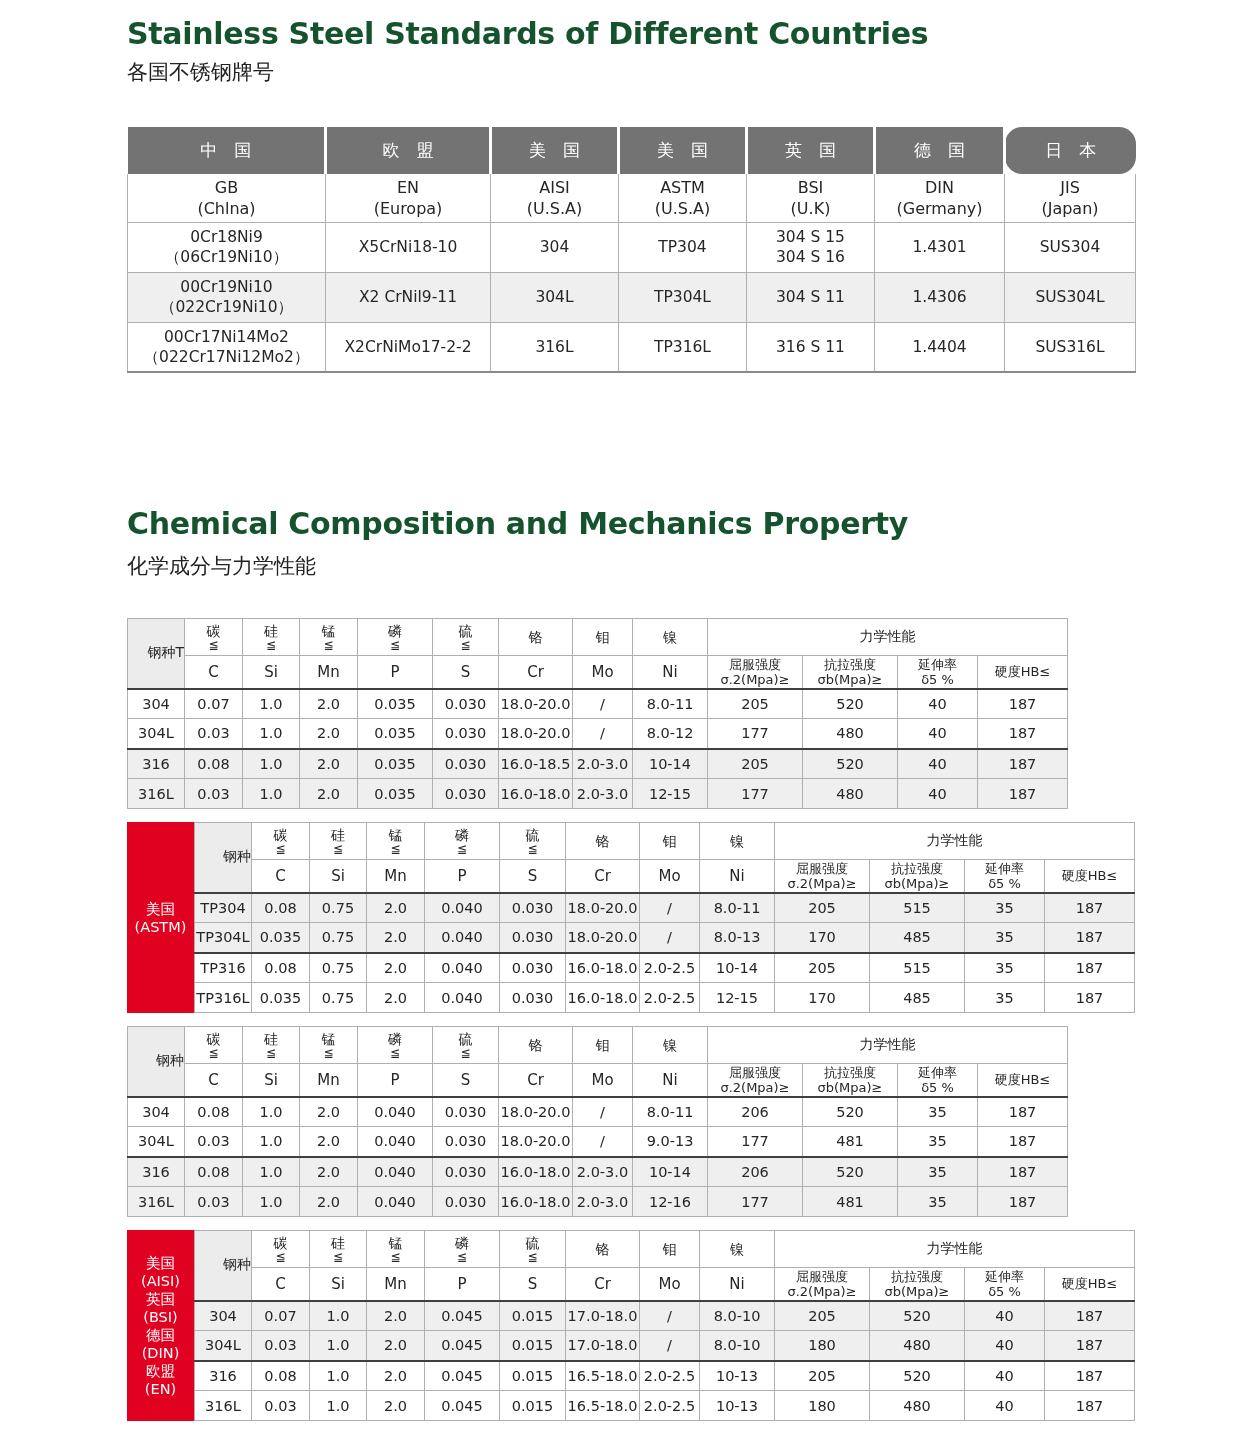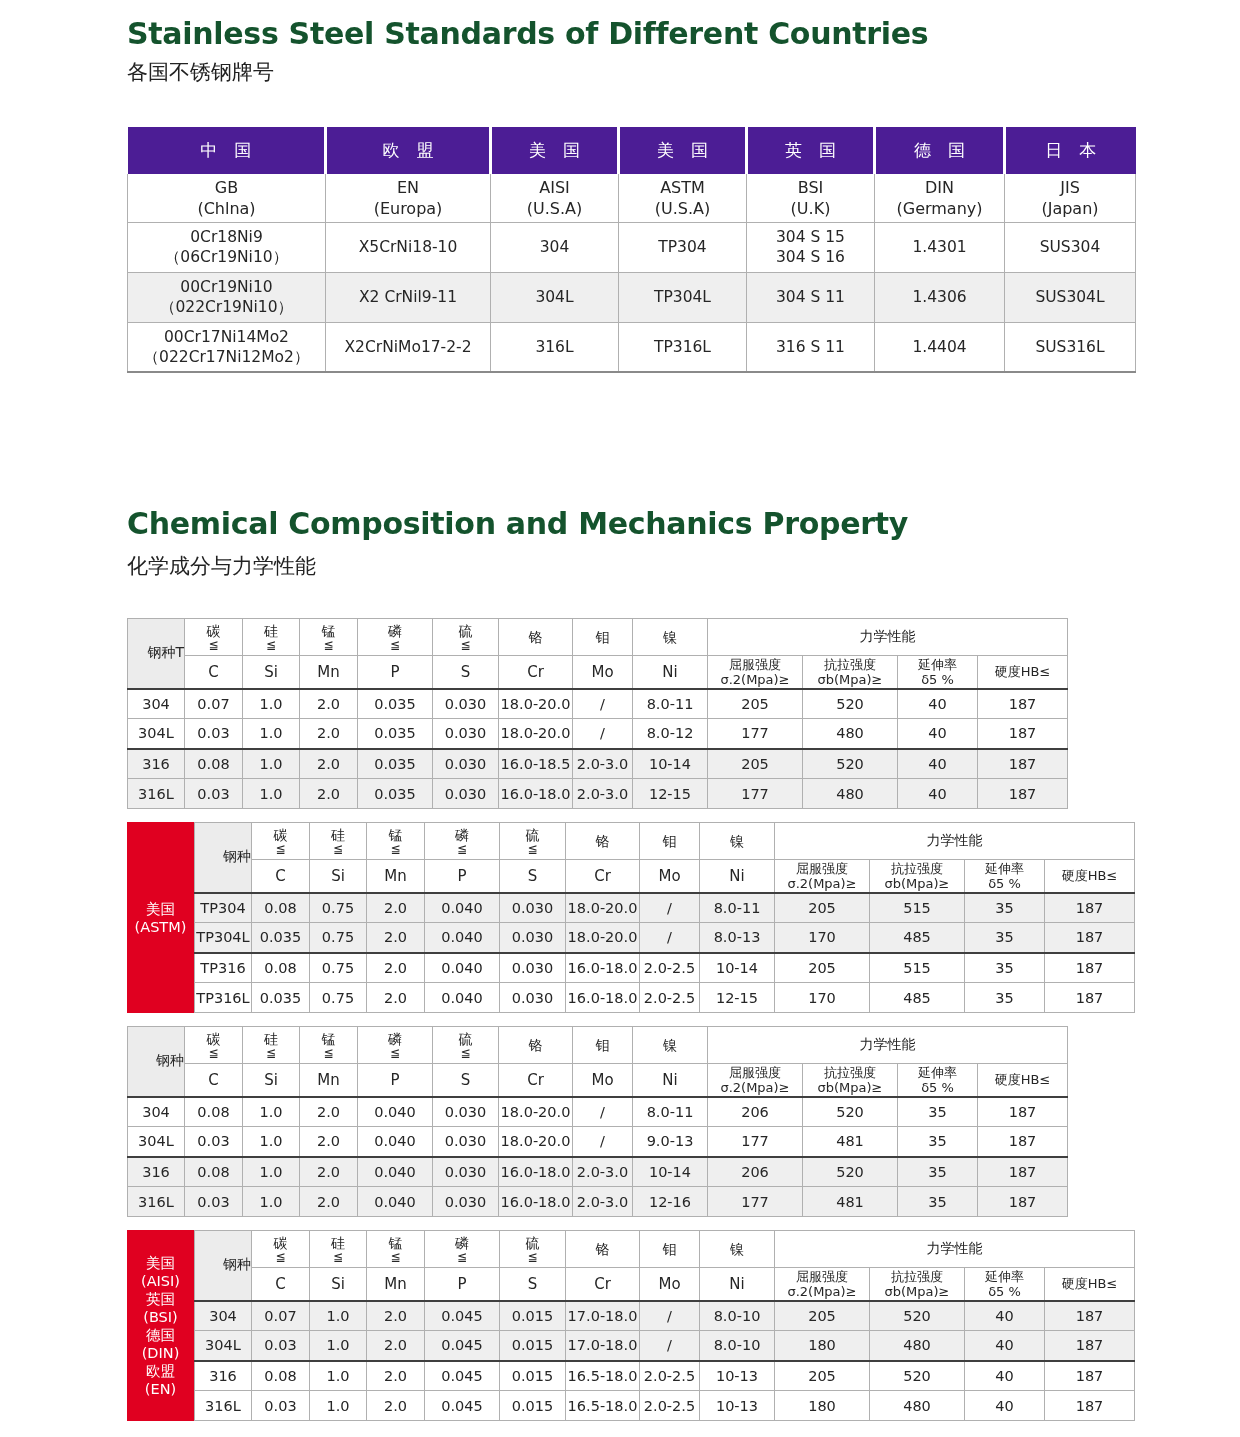--- a/index.html
+++ b/index.html
@@ -8,22 +8,22 @@
   .page { position:relative; width:1240px; height:1437px; overflow:hidden; background:#fff; }
 
   .h-title { position:absolute; left:127px; font-size:30px; font-weight:700; letter-spacing:-0.3px; color:#14532d; white-space:nowrap; }
   .h-sub   { position:absolute; left:127px; font-size:21px; font-weight:400; color:#222; white-space:nowrap; }
   #t1 { top:16px; } #s1 { top:58px; }
   #t2 { top:506px; } #s2 { top:516px;margin-top:36px; }
 
   
   .std { position:absolute; left:127px; top:127px; width:1008px; border-collapse:collapse; table-layout:fixed; text-align:center; }
   .std th, .std td { padding:0; }
-  .std tr.country th { background:#4c1d95; color:#fff; font-weight:400; font-size:17px; height:47px; border-right:3px solid #fff; }
-  .std tr.country th:last-child { border-right:none; }
+  .std tr.country th { background:#737373; color:#fff; font-weight:400; font-size:17px; height:47px; border-right:3px solid #fff; }
+  .std tr.country th:last-child { border-right:none;border-radius:17px; }
   .std tr.codes th { font-weight:400; font-size:16px; height:48px; line-height:21px; border:1px solid #b0b0b0; border-top:none; }
   .std tbody td { border:1px solid #b0b0b0; height:50px; font-size:15.5px; line-height:20px; }
   .std tbody tr:last-child td { border-bottom:2px solid #8a8a8a; }
   tr.shaded td { background:#efefef; }
 
   
   .chem { position:absolute; left:127px; width:1008px; display:flex; align-items:stretch; }
   #chem0 { top:618px; } #chem1 { top:822px; } #chem2 { top:1026px; } #chem3 { top:1230px; }
   .chem-label { width:68px; background:#e00020; color:#fff; display:flex; flex-direction:column; justify-content:center; text-align:center; font-size:14.5px; line-height:18px; }
   .chem table { width:940px; border-collapse:collapse; table-layout:fixed; text-align:center; }

